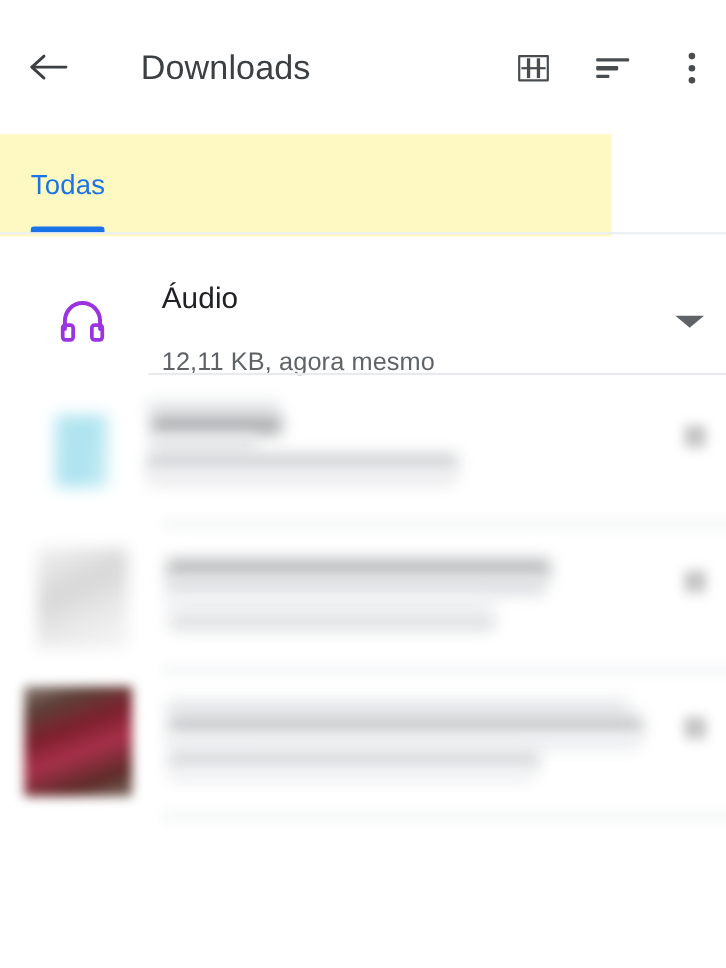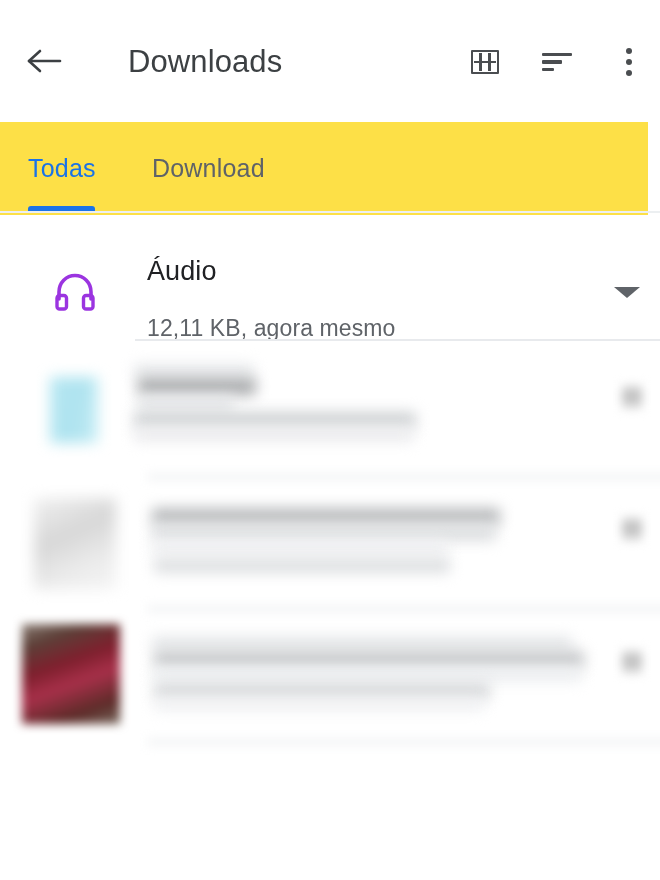--- a/index.html
+++ b/index.html
@@ -97,23 +97,23 @@
   
   .dots-icon { width: 7px; height: 29px; display: flex; flex-direction: column;
                justify-content: space-between; align-items: center; }
   .dots-icon i { display: block; width: 6.4px; height: 6.4px; border-radius: 50%;
                  background: #4a4d50; }
 
   
   .tabbar {
     position: absolute;
     left: 0; top: 122px;
-    width: 648px;
+    width: 556px;
     height: 93px;
-    background: #fde047;
+    background: #fef9c3;
   }
   .tab {
     position: absolute;
     top: 0;
     height: 93px;
     display: flex;
     align-items: center;
     font-size: 25px;
     font-weight: 400;
     letter-spacing: 0.2px;
@@ -309,21 +309,20 @@
             <i></i>
             <i></i>
         </span>
       </div>
 
     </div>
   </div>
 
   <div class="tabbar">
     <div class="tab t0">Todas</div>
-    <div class="tab t1">Download</div>
   </div>
   <div class="tab-indicator"></div>
   <div class="tab-divider"></div>
 
   <div class="list">
 
     <div class="row row-audio">
 
       <div class="audio-icon">
         <svg width="46" height="42" viewBox="0 0 46 42">

